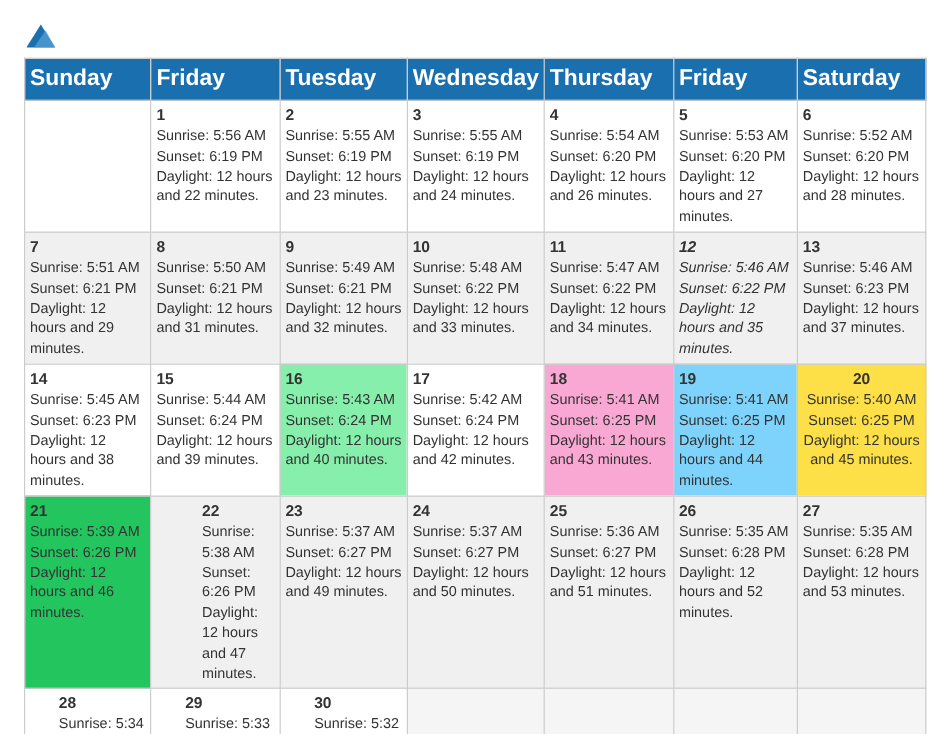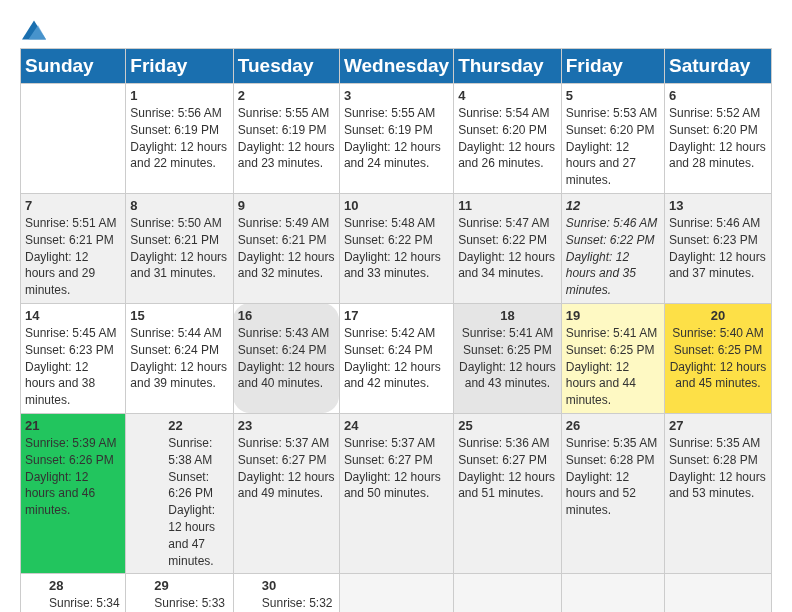--- a/index.html
+++ b/index.html
@@ -184,33 +184,33 @@
       </tr>
       <tr>
         <td style="background: rgb(255, 255, 255);">
           <div class="day-number">14</div>
           <div class="day-info">Sunrise: 5:45 AM<br>Sunset: 6:23 PM<br>Daylight: 12 hours and 38 minutes.</div>
         </td>
         <td style="background: rgb(255, 255, 255);">
           <div class="day-number">15</div>
           <div class="day-info">Sunrise: 5:44 AM<br>Sunset: 6:24 PM<br>Daylight: 12 hours and 39 minutes.</div>
         </td>
-        <td style="background: #e5e5e5; border-radius: 17px;">
+        <td style="background: #86efac;">
           <div class="day-number">16</div>
           <div class="day-info">Sunrise: 5:43 AM<br>Sunset: 6:24 PM<br>Daylight: 12 hours and 40 minutes.</div>
         </td>
         <td style="background: rgb(255, 255, 255);">
           <div class="day-number">17</div>
           <div class="day-info">Sunrise: 5:42 AM<br>Sunset: 6:24 PM<br>Daylight: 12 hours and 42 minutes.</div>
         </td>
-        <td style="background: #e5e5e5; text-align: center;">
+        <td style="background: #f9a8d4;">
           <div class="day-number">18</div>
           <div class="day-info">Sunrise: 5:41 AM<br>Sunset: 6:25 PM<br>Daylight: 12 hours and 43 minutes.</div>
         </td>
-        <td style="background: #fef9c3; margin-left: 24px;">
+        <td style="background: #7dd3fc; margin-left: 24px;">
           <div class="day-number">19</div>
           <div class="day-info">Sunrise: 5:41 AM<br>Sunset: 6:25 PM<br>Daylight: 12 hours and 44 minutes.</div>
         </td>
         <td style="background: #fde047; text-align: center;">
           <div class="day-number">20</div>
           <div class="day-info">Sunrise: 5:40 AM<br>Sunset: 6:25 PM<br>Daylight: 12 hours and 45 minutes.</div>
         </td>
       </tr>
       <tr>
         <td style="background: #22c55e;">

